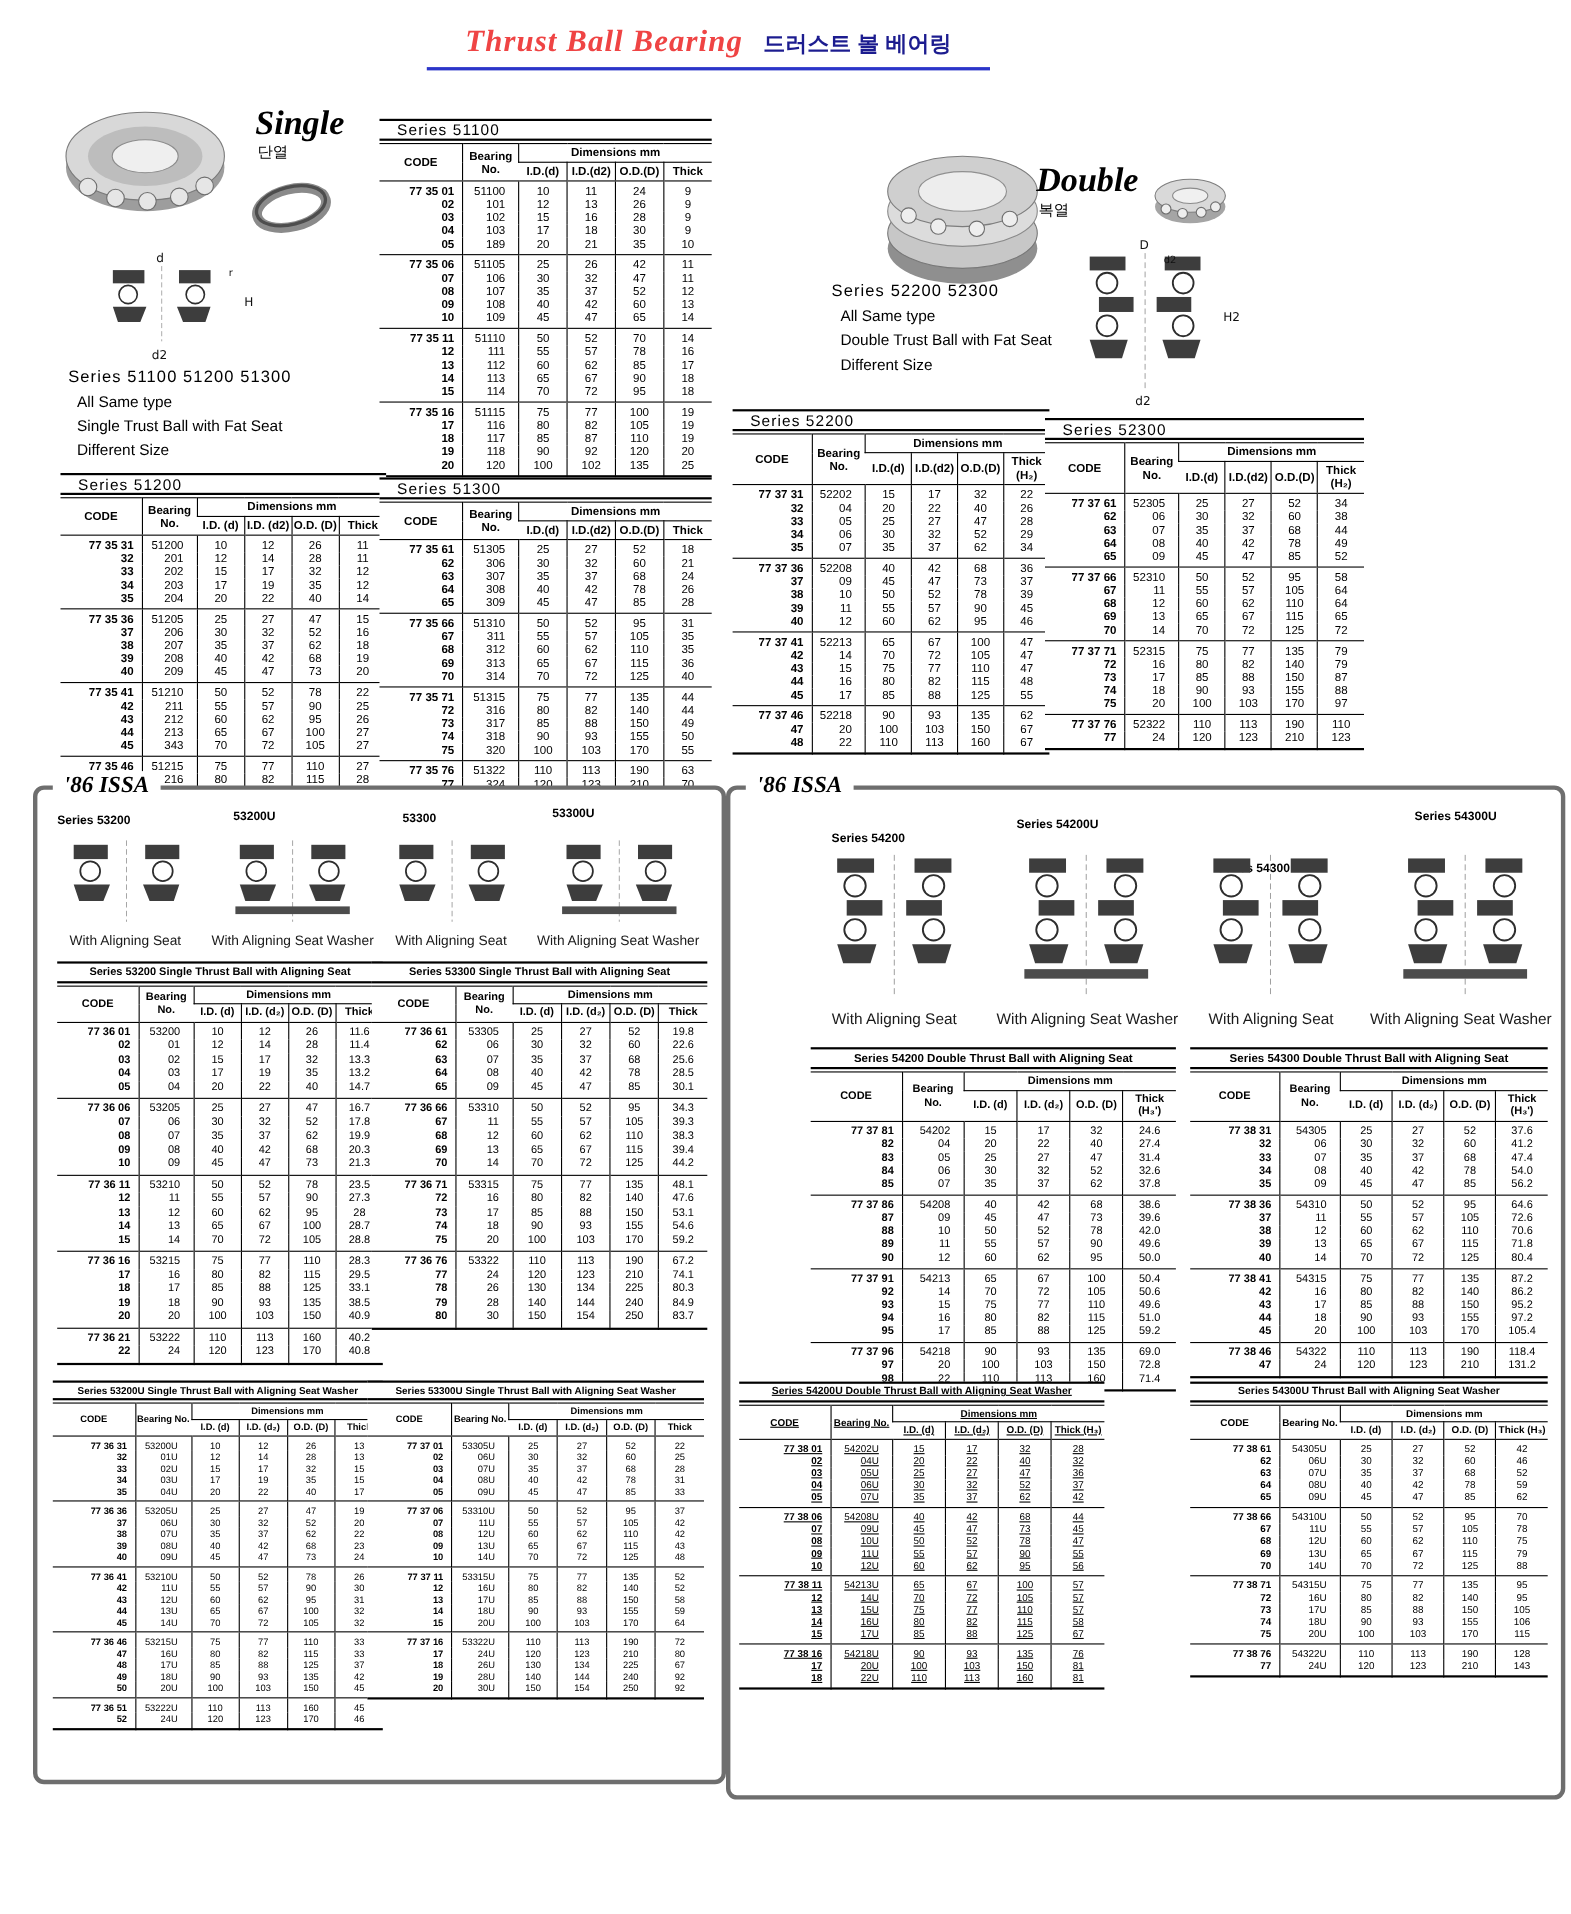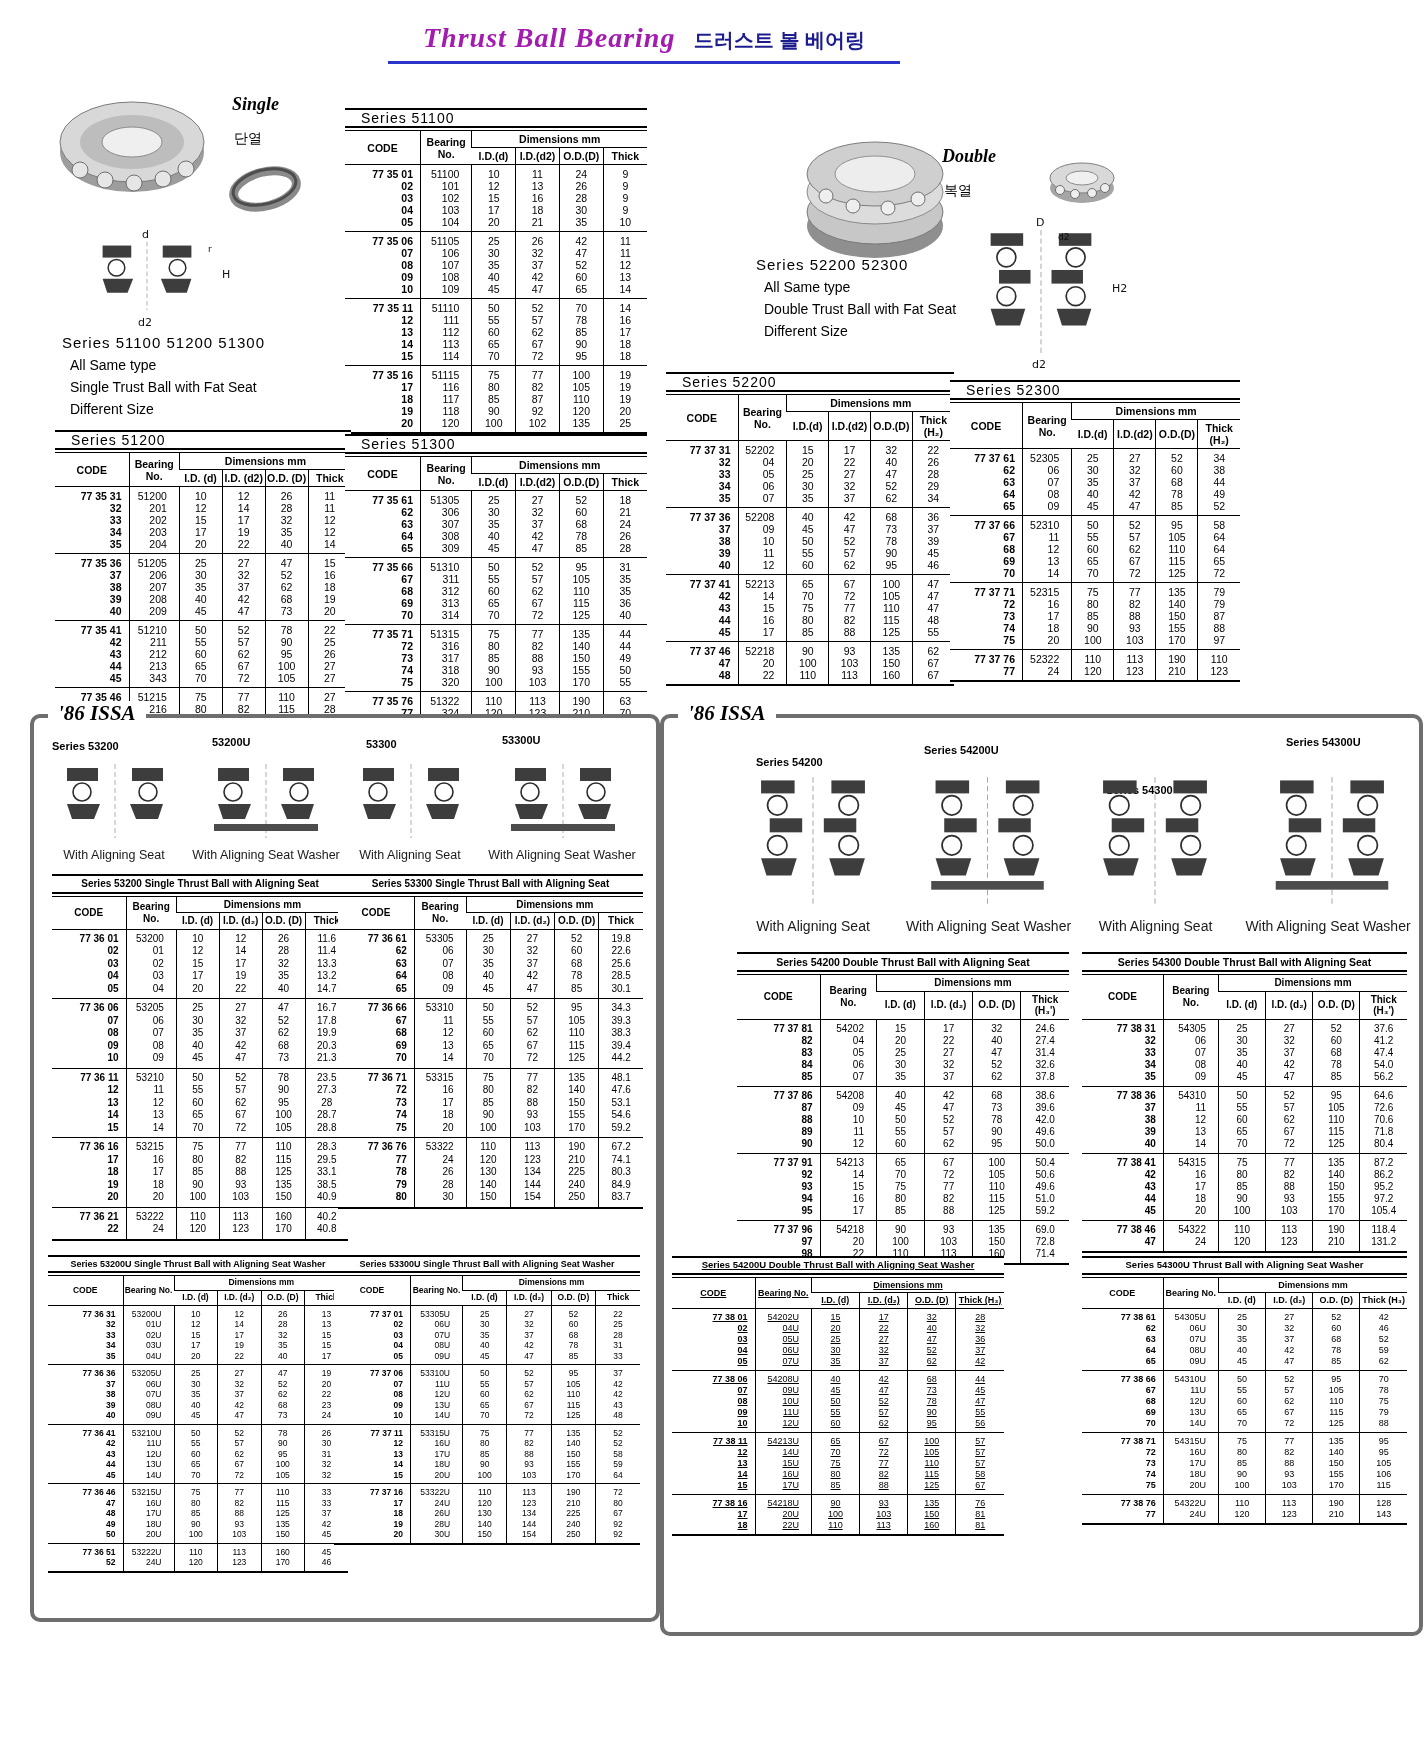--- a/index.html
+++ b/index.html
@@ -3,24 +3,24 @@
 <meta charset="utf-8">
 <style>
   html,body{margin:0;padding:0;background:#fff;}
   .page{position:relative;width:1428px;height:1740px;background:#fff;overflow:hidden;
         font-family:"Liberation Sans",sans-serif;color:#000;}
   .abs{position:absolute;}
   
   .page-title{position:absolute;left:388px;top:22px;width:512px;text-align:center;
               border-bottom:3px solid #2b35c9;padding-bottom:7px;}
   .title-en{font-family:"Liberation Serif",serif;font-style:italic;font-weight:bold;
-            font-size:28px;color:#a21caf;letter-spacing:1px;}
+            font-size:28px;color:#ef4444;letter-spacing:1px;}
   .title-ko{font-size:20px;color:#1c1c8f;margin-left:14px;font-weight:bold;}
   
-  .big-label{font-family:"Liberation Serif",serif;font-style:italic;font-weight:bold;font-size:18px;}
+  .big-label{font-family:"Liberation Serif",serif;font-style:italic;font-weight:bold;font-size:31px;}
   .ko-label{font-size:14px;font-weight:normal;}
   .notes div{font-size:14px;line-height:22px;white-space:nowrap;}
   .notes div:first-child{font-size:15px;letter-spacing:1px;}
   .notes div + div{padding-left:8px;}
   .dim-label{position:absolute;font-size:11px;font-family:"DejaVu Sans",sans-serif;color:#111;}
   
   .issa-box{position:absolute;border:4px solid #6e6e6e;border-radius:10px;background:#fff;}
   .issa-label{position:absolute;top:-17px;left:14px;background:#fff;padding:0 10px;
               font-family:"Liberation Serif",serif;font-style:italic;font-weight:bold;font-size:21px;}
   .diag-name{position:absolute;font-size:11px;font-weight:bold;white-space:nowrap;}
@@ -215,21 +215,21 @@
           <tr>
             <td class="code">04</td>
             <td class="bearing">103</td>
             <td class="val">17</td>
             <td class="val">18</td>
             <td class="val">30</td>
             <td class="val">9</td>
           </tr>
           <tr class="gl">
             <td class="code">05</td>
-            <td class="bearing">104</td>
+            <td class="bearing">189</td>
             <td class="val">20</td>
             <td class="val">21</td>
             <td class="val">35</td>
             <td class="val">10</td>
           </tr>
           <tr class="gf">
             <td class="code">77 35 06</td>
             <td class="bearing">51105</td>
             <td class="val">25</td>
             <td class="val">26</td>

